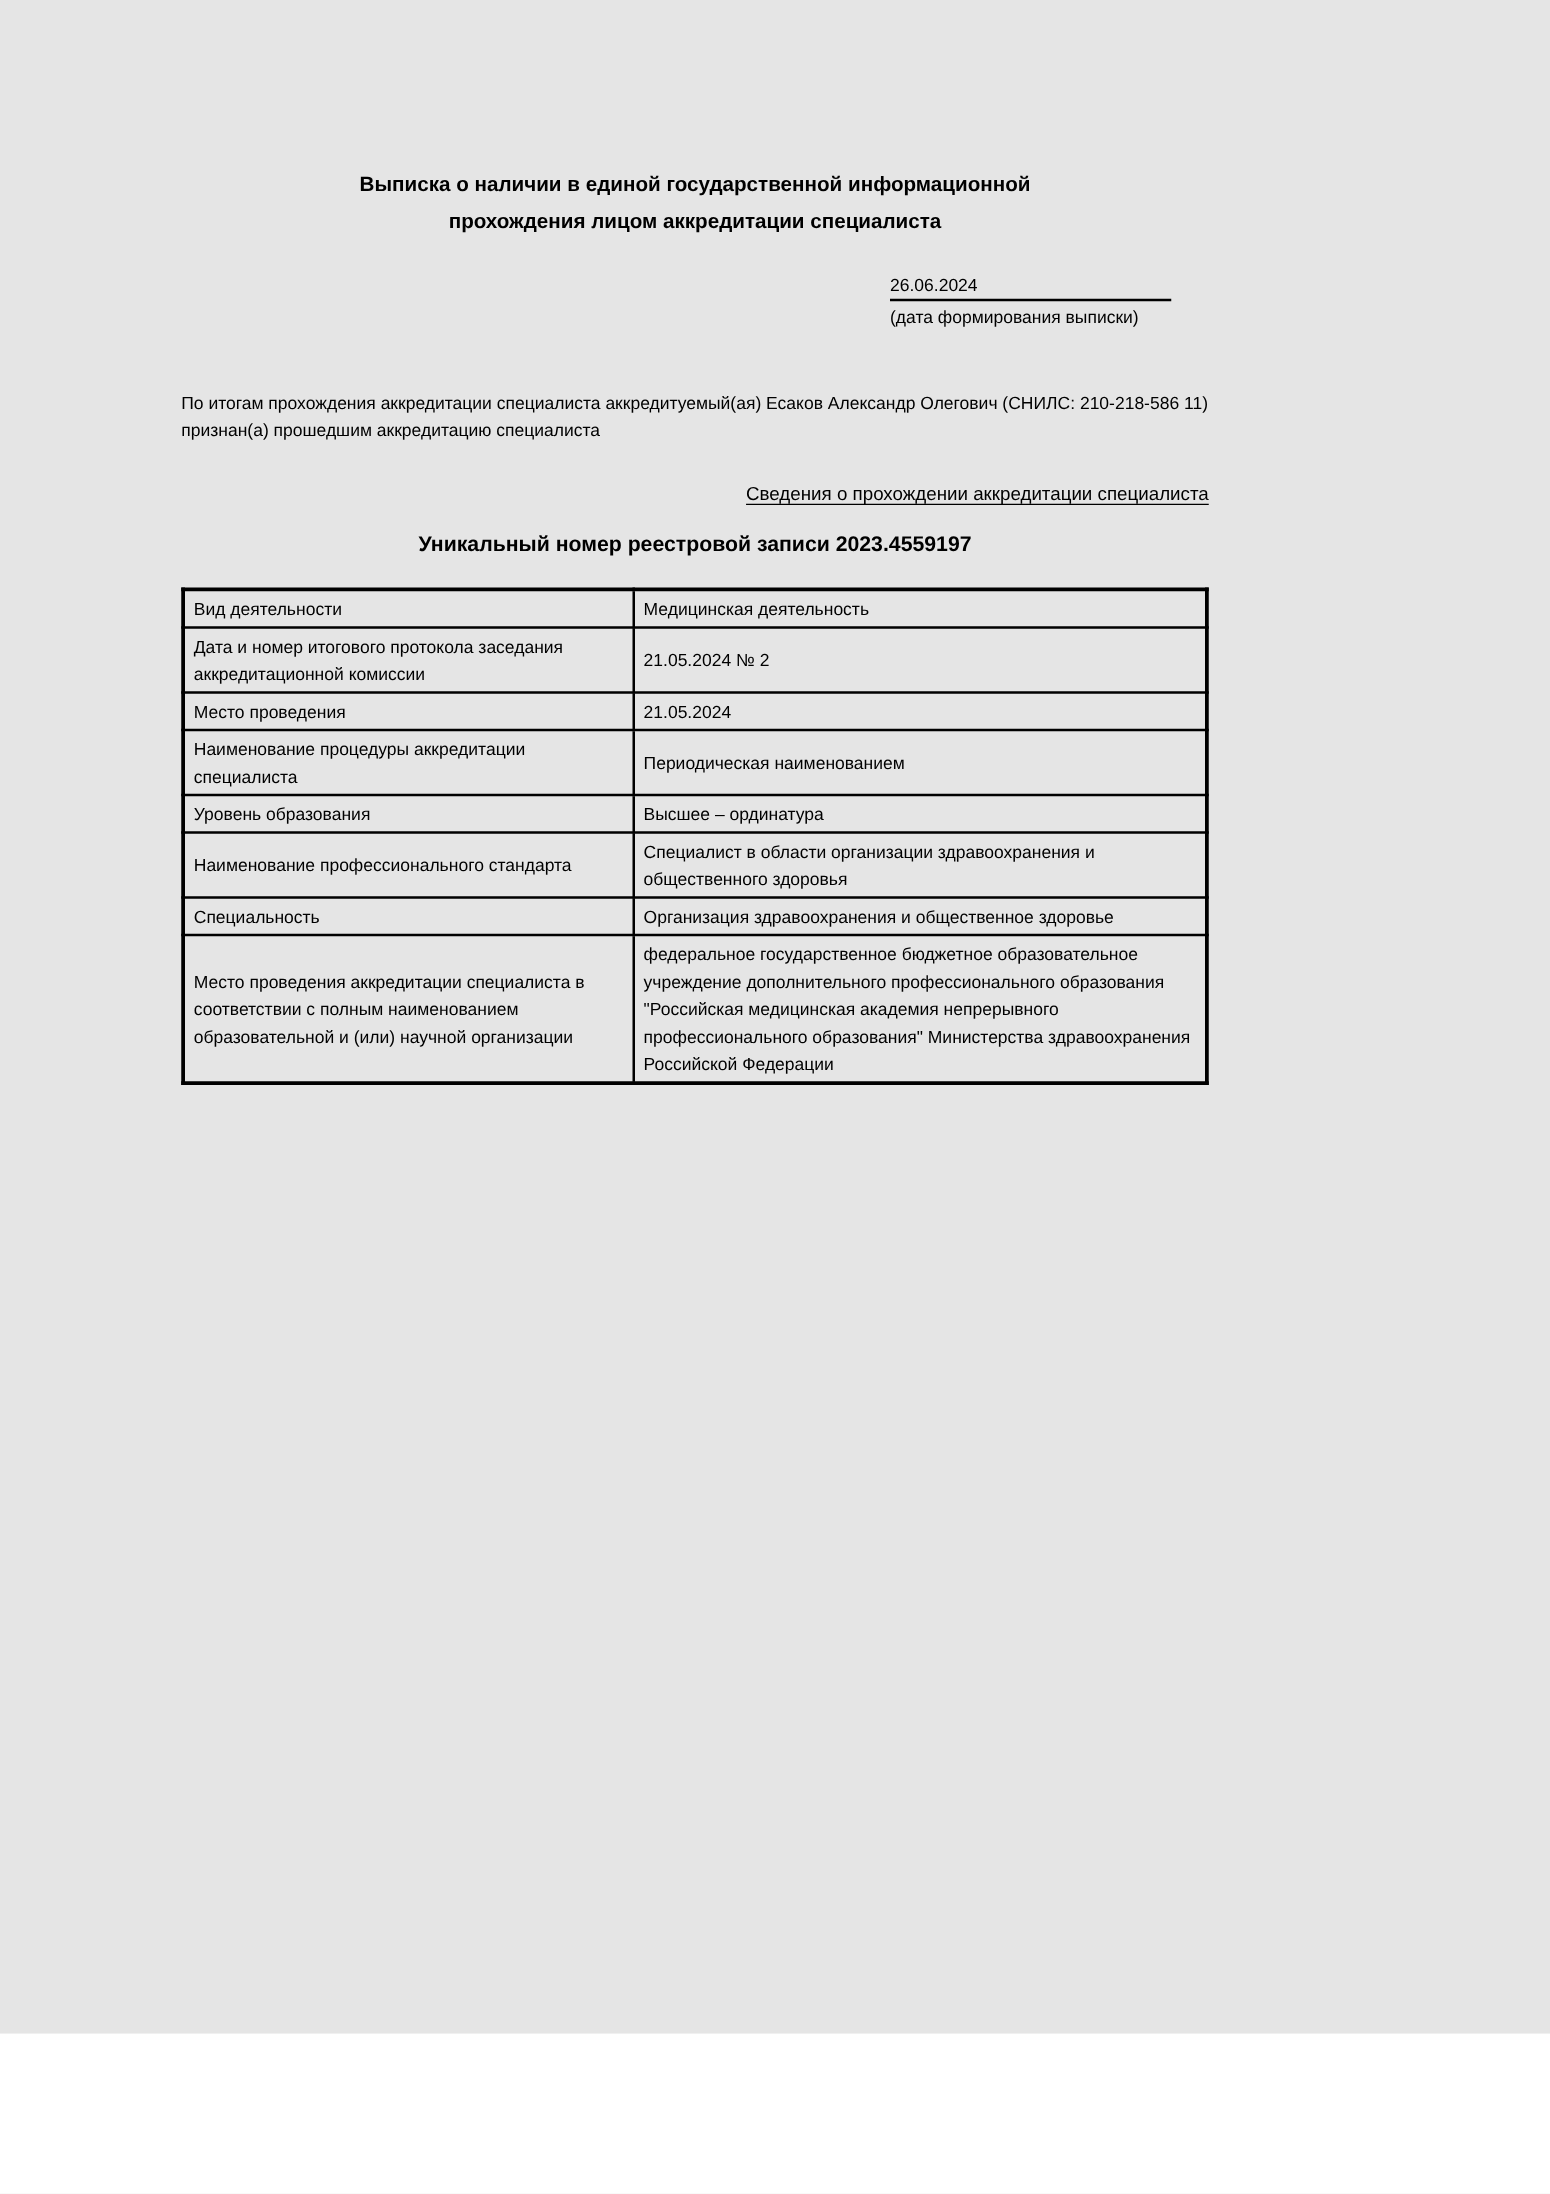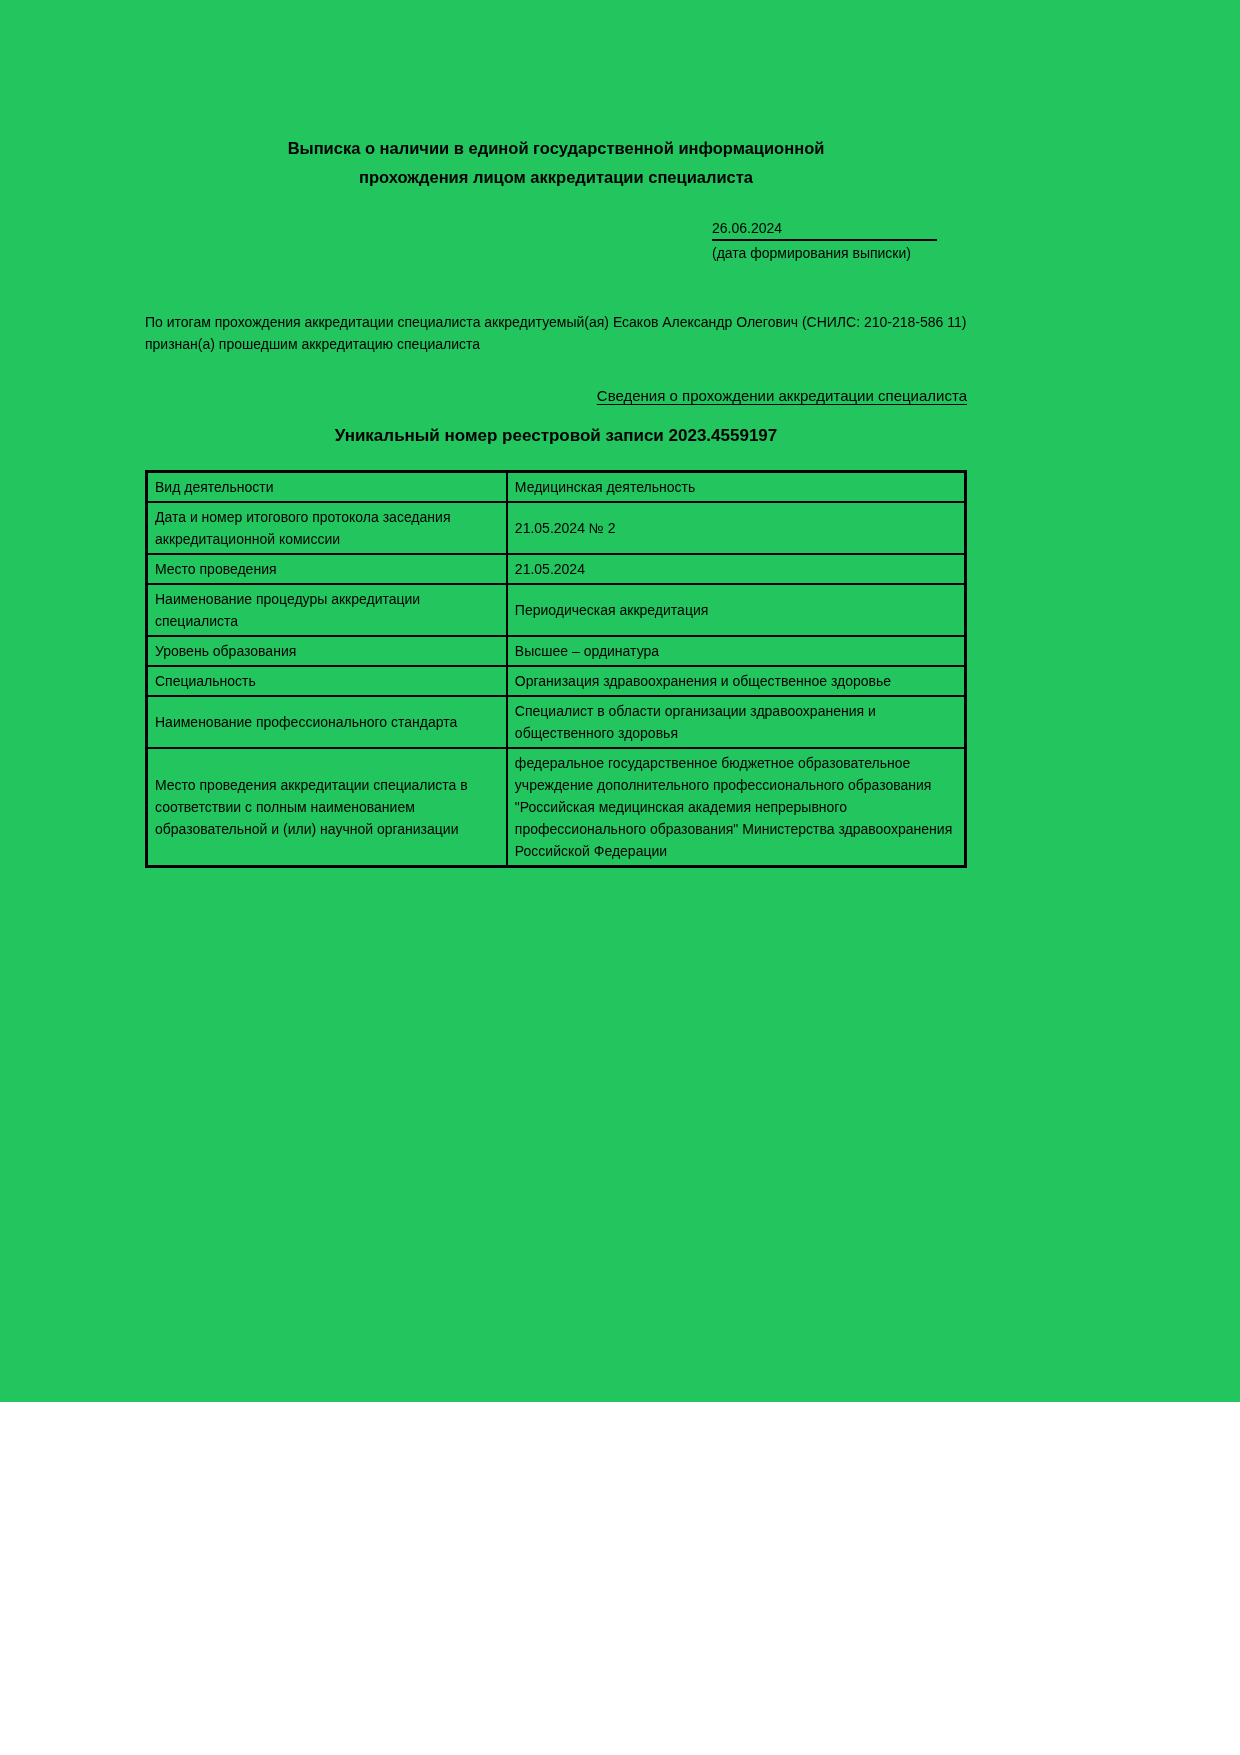--- a/index.html
+++ b/index.html
@@ -5,22 +5,22 @@
   * { box-sizing: border-box; margin: 0; padding: 0; }
   html, body { background: #ffffff; }
   body {
     font-family: "Liberation Sans", "DejaVu Sans", sans-serif;
     color: #000000;
     -webkit-font-smoothing: antialiased;
   }
   .page {
     position: relative;
     width: 1240px;
-    height: 1402px;
-    background: #22c55e;
+    height: 1627px;
+    background: #e5e5e5;
     overflow: hidden;
   }
   .content {
     padding-top: 134px;
     margin-left: 145px;
     width: 822px;
   }
   .doc-title {
     text-align: center;
     font-weight: bold;
@@ -110,33 +110,33 @@
         <tr>
           <td class="cell-label">Дата и номер итогового протокола заседания аккредитационной комиссии</td>
           <td class="cell-value">21.05.2024 № 2</td>
         </tr>
         <tr>
           <td class="cell-label">Место проведения</td>
           <td class="cell-value">21.05.2024</td>
         </tr>
         <tr>
           <td class="cell-label">Наименование процедуры аккредитации специалиста</td>
-          <td class="cell-value">Периодическая аккредитация</td>
+          <td class="cell-value">Периодическая наименованием</td>
         </tr>
         <tr>
           <td class="cell-label">Уровень образования</td>
           <td class="cell-value">Высшее – ординатура</td>
         </tr>
         <tr>
+          <td class="cell-label">Наименование профессионального стандарта</td>
+          <td class="cell-value">Специалист в области организации здравоохранения и общественного здоровья</td>
+        </tr>
+        <tr>
           <td class="cell-label">Специальность</td>
           <td class="cell-value">Организация здравоохранения и общественное здоровье</td>
-        </tr>
-        <tr>
-          <td class="cell-label">Наименование профессионального стандарта</td>
-          <td class="cell-value">Специалист в области организации здравоохранения и общественного здоровья</td>
         </tr>
         <tr>
           <td class="cell-label">Место проведения аккредитации специалиста в соответствии с полным наименованием образовательной и (или) научной организации</td>
           <td class="cell-value">федеральное государственное бюджетное образовательное учреждение дополнительного профессионального образования "Российская медицинская академия непрерывного профессионального образования" Министерства здравоохранения Российской Федерации</td>
         </tr>
       </tbody>
     </table>
 
   </div>
 </div>

